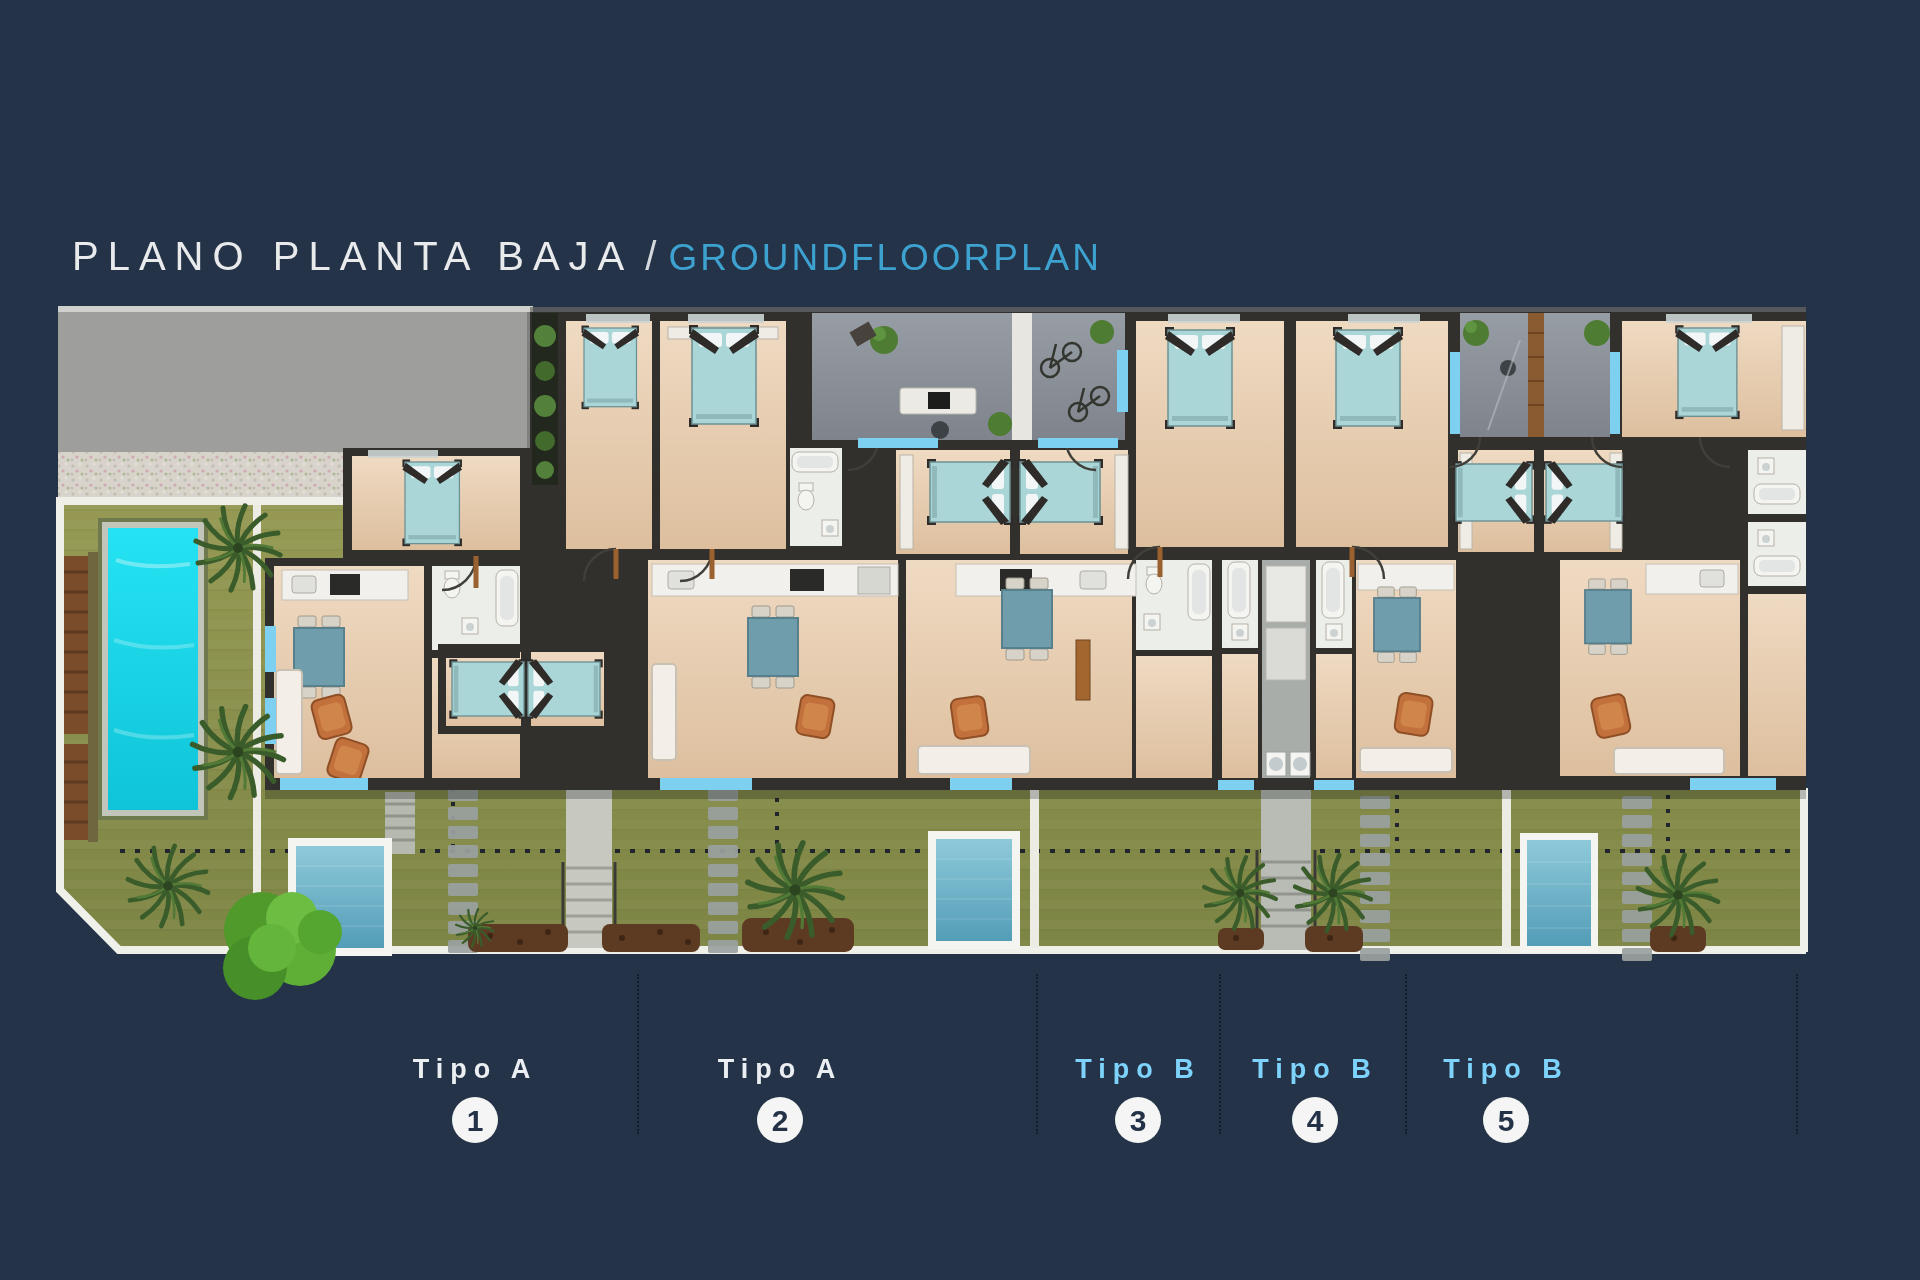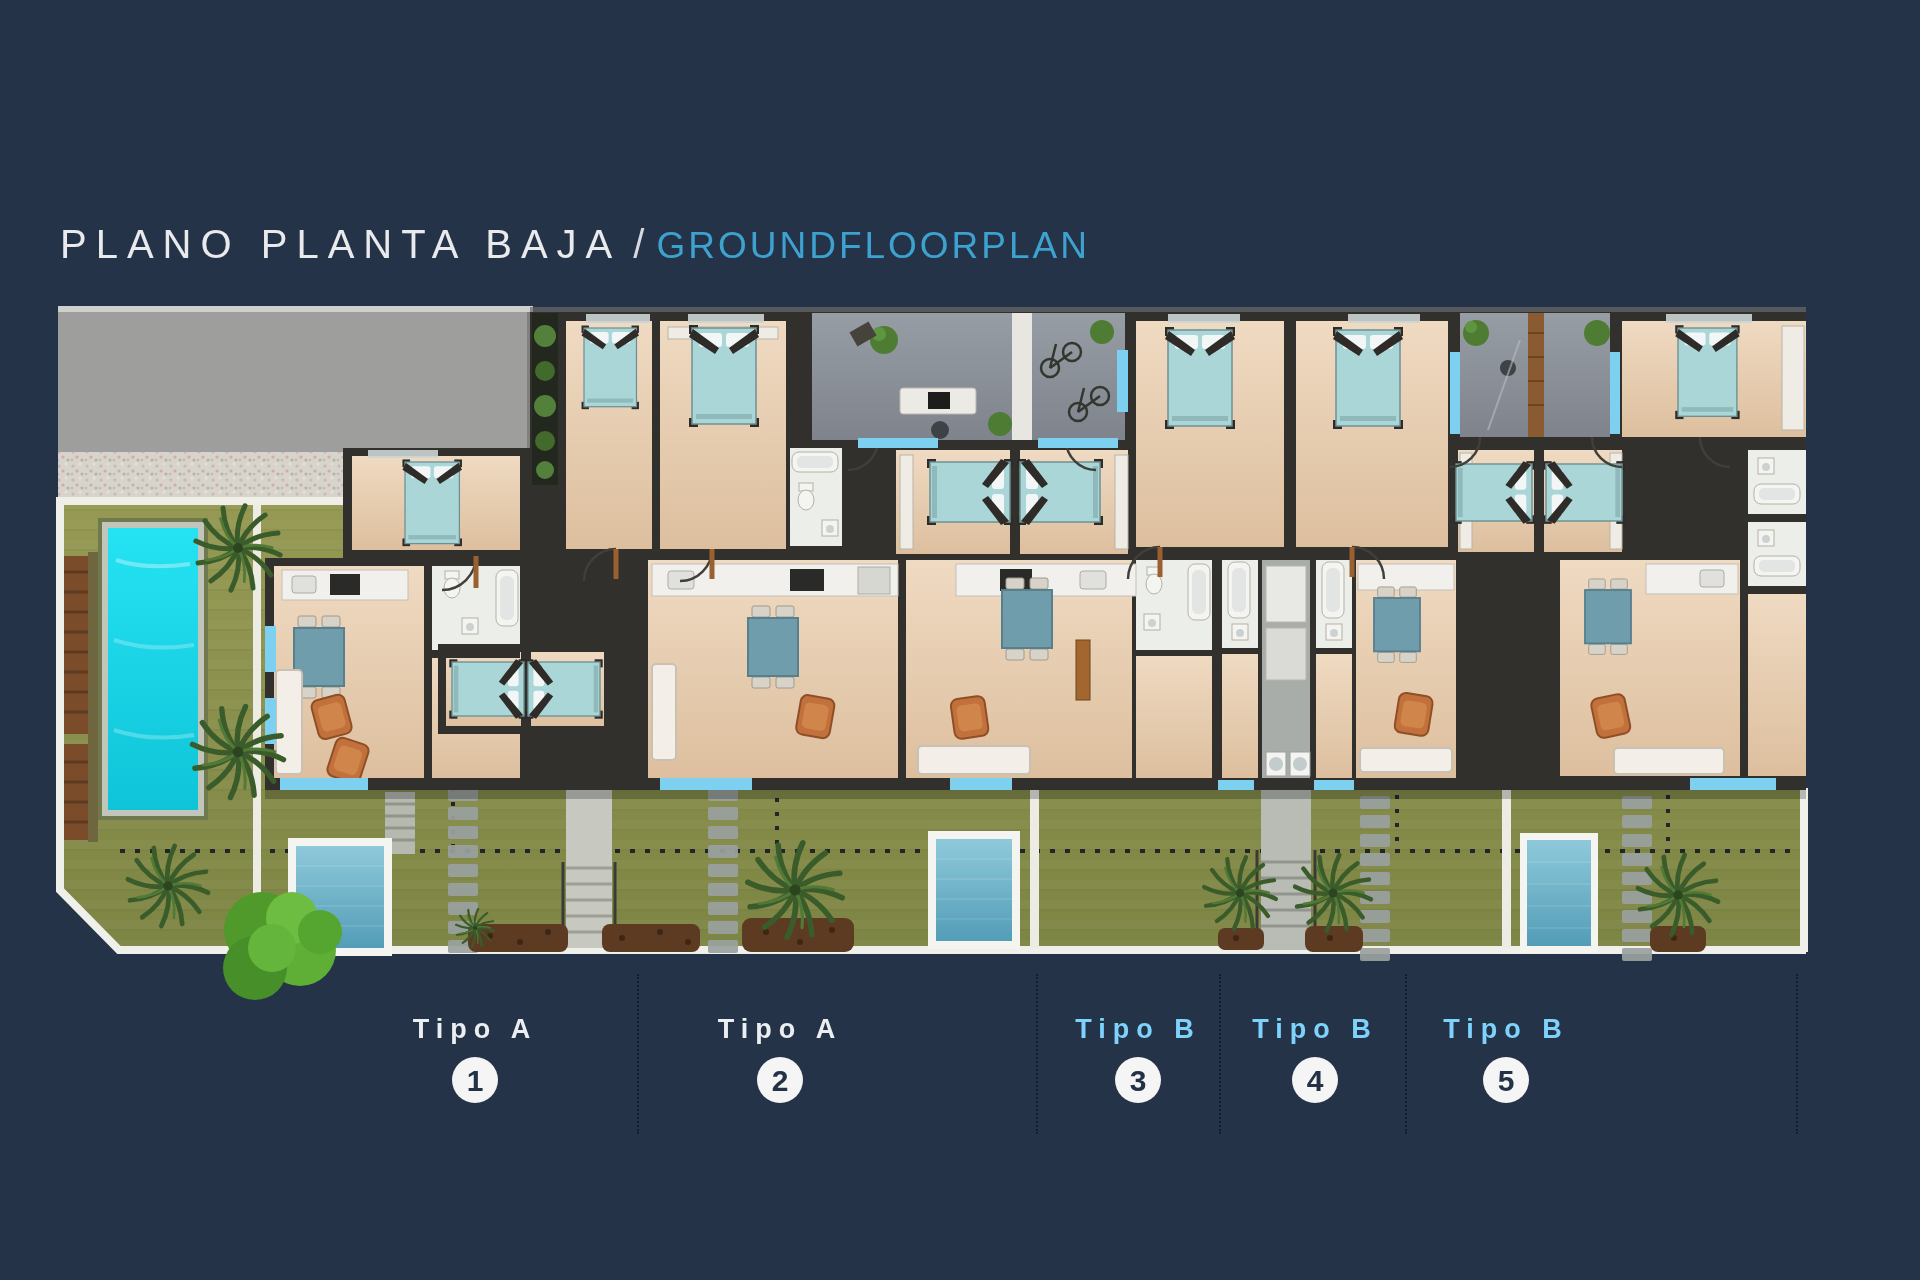--- a/index.html
+++ b/index.html
@@ -4,26 +4,26 @@
 <style>
   html,body{margin:0;padding:0;}
   body{
     width:1920px;height:1280px;position:relative;overflow:hidden;
     background:#253349;
     font-family:"Liberation Sans",sans-serif;
   }
   .plan-svg{position:absolute;left:0;top:0;}
   .title{
     position:absolute;left:60px;top:222px;white-space:nowrap;
-    font-size:40px;letter-spacing:9px;color:#e9eaec;font-weight:normal;margin:0;
+    font-size:40px;letter-spacing:9px;color:#e9eaec;font-weight:normal;margin:12px;
   }
   .title .sep{color:#d6dade;margin:0 12px;letter-spacing:0;}
   .title .sec{color:#3da2cf;font-size:37px;letter-spacing:3px;}
   .unit-label{position:absolute;top:1014px;width:240px;text-align:center;transform:translateX(-50%);}
-  .unit-type{font-size:27px;font-weight:bold;letter-spacing:7px;display:inline-block;}
+  .unit-type{font-size:27px;font-weight:bold;letter-spacing:7px;display:inline-block;margin-top:40px;}
   .unit-type[data-variant="a"]{color:#eceff2;}
   .unit-type[data-variant="b"]{color:#7dd3fc;}
   .num-circle{
     width:46px;height:46px;border-radius:50%;background:#f4f5f4;
     color:#243248;font-size:30px;font-weight:bold;line-height:47px;
     margin:12px auto 0;text-align:center;
   }
   .sep-line{position:absolute;top:974px;height:160px;width:0;border-left:2px dotted rgba(8,14,24,.62);}
 </style>
 </head>

